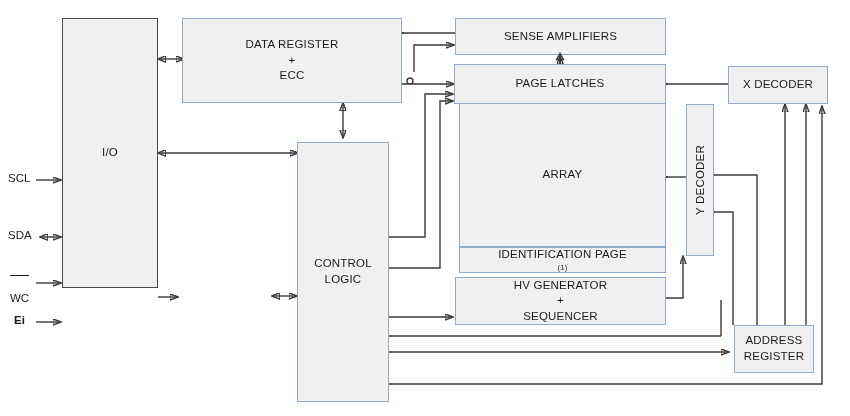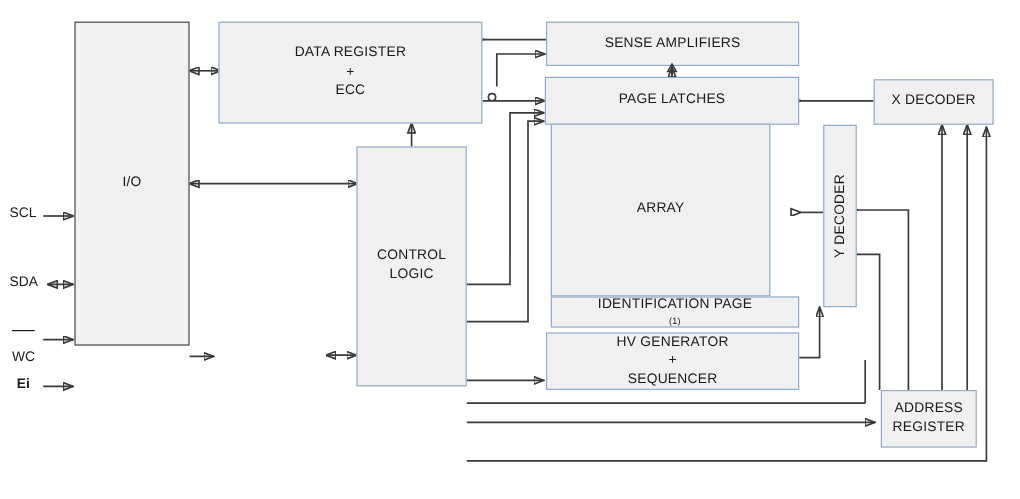--- a/index.html
+++ b/index.html
@@ -98,36 +98,36 @@
 
   <div class="blk" style="left:182px;top:18px;width:220px;height:85px;">
     <div>
       <span>DATA REGISTER</span>
       <span>+</span>
       <span>ECC</span>
     </div>
   </div>
 
 
-  <div class="blk" style="left:297px;top:122px;width:92px;height:200px;">
+  <div class="blk" style="left:297px;top:142px;width:92px;height:260px;">
     <div>
       <span>CONTROL</span>
       <span>LOGIC</span>
     </div>
   </div>
 
   <div class="blk" style="left:455px;top:18px;width:211px;height:37px;">
     <span>SENSE AMPLIFIERS</span>
   </div>
 
   <div class="blk" style="left:454px;top:64px;width:212px;height:40px;">
     <span>PAGE LATCHES</span>
   </div>
 
-  <div class="blk" style="left:459px;top:103px;width:183px;height:144px;">
+  <div class="blk" style="left:459px;top:103px;width:207px;height:144px;">
     <span>ARRAY</span>
   </div>
 
   <div class="blk" style="left:459px;top:247px;width:207px;height:26px;">
     <span>
       <span>IDENTIFICATION PAGE</span>
         <span class="sup">(1)</span>
     </span>
   </div>
 

